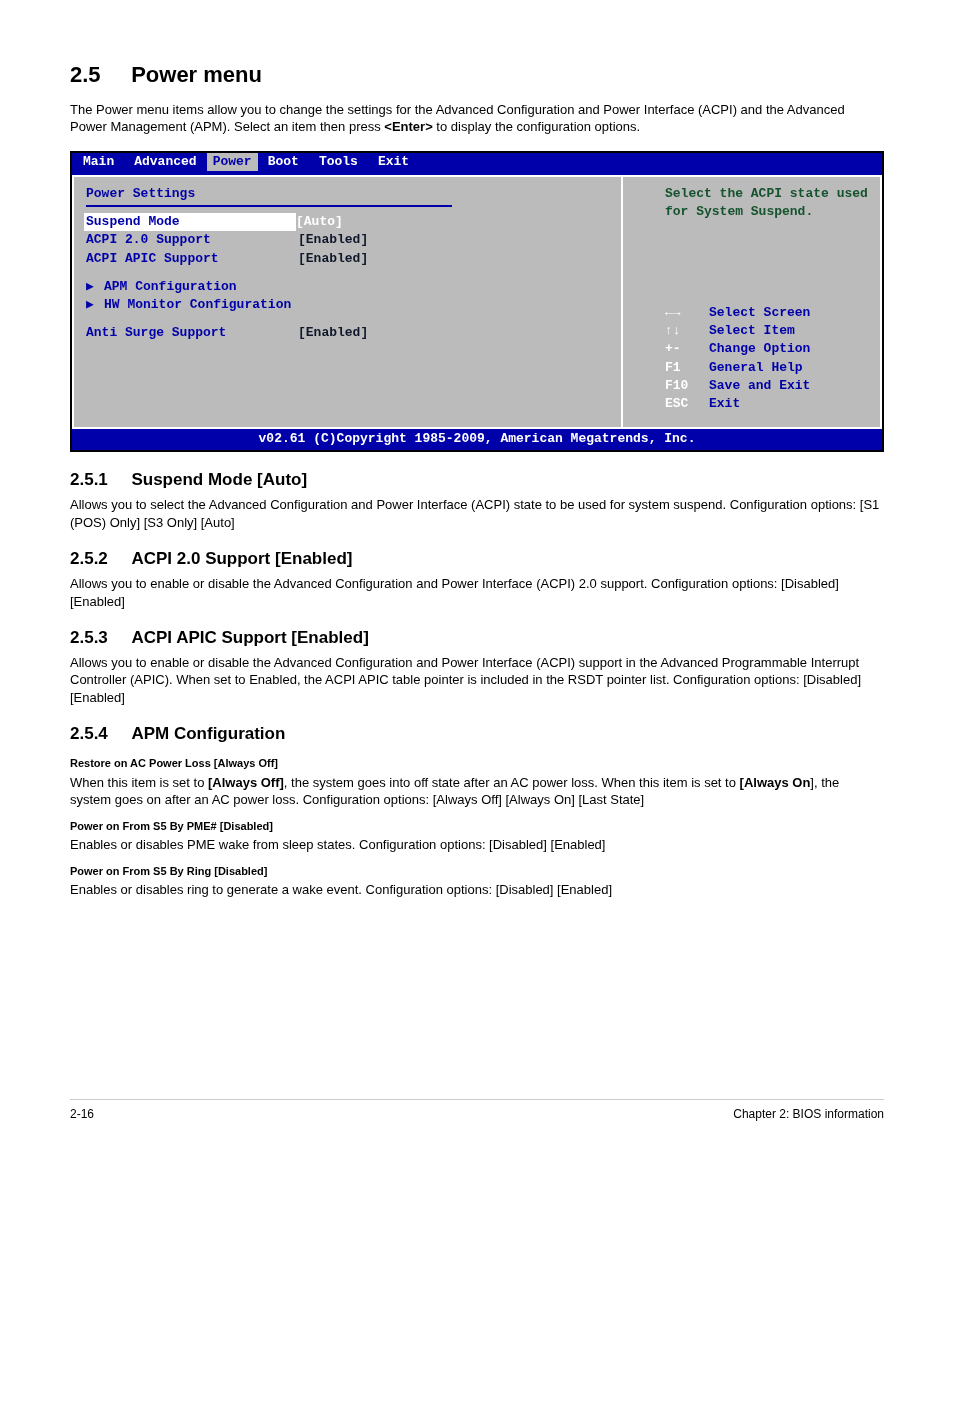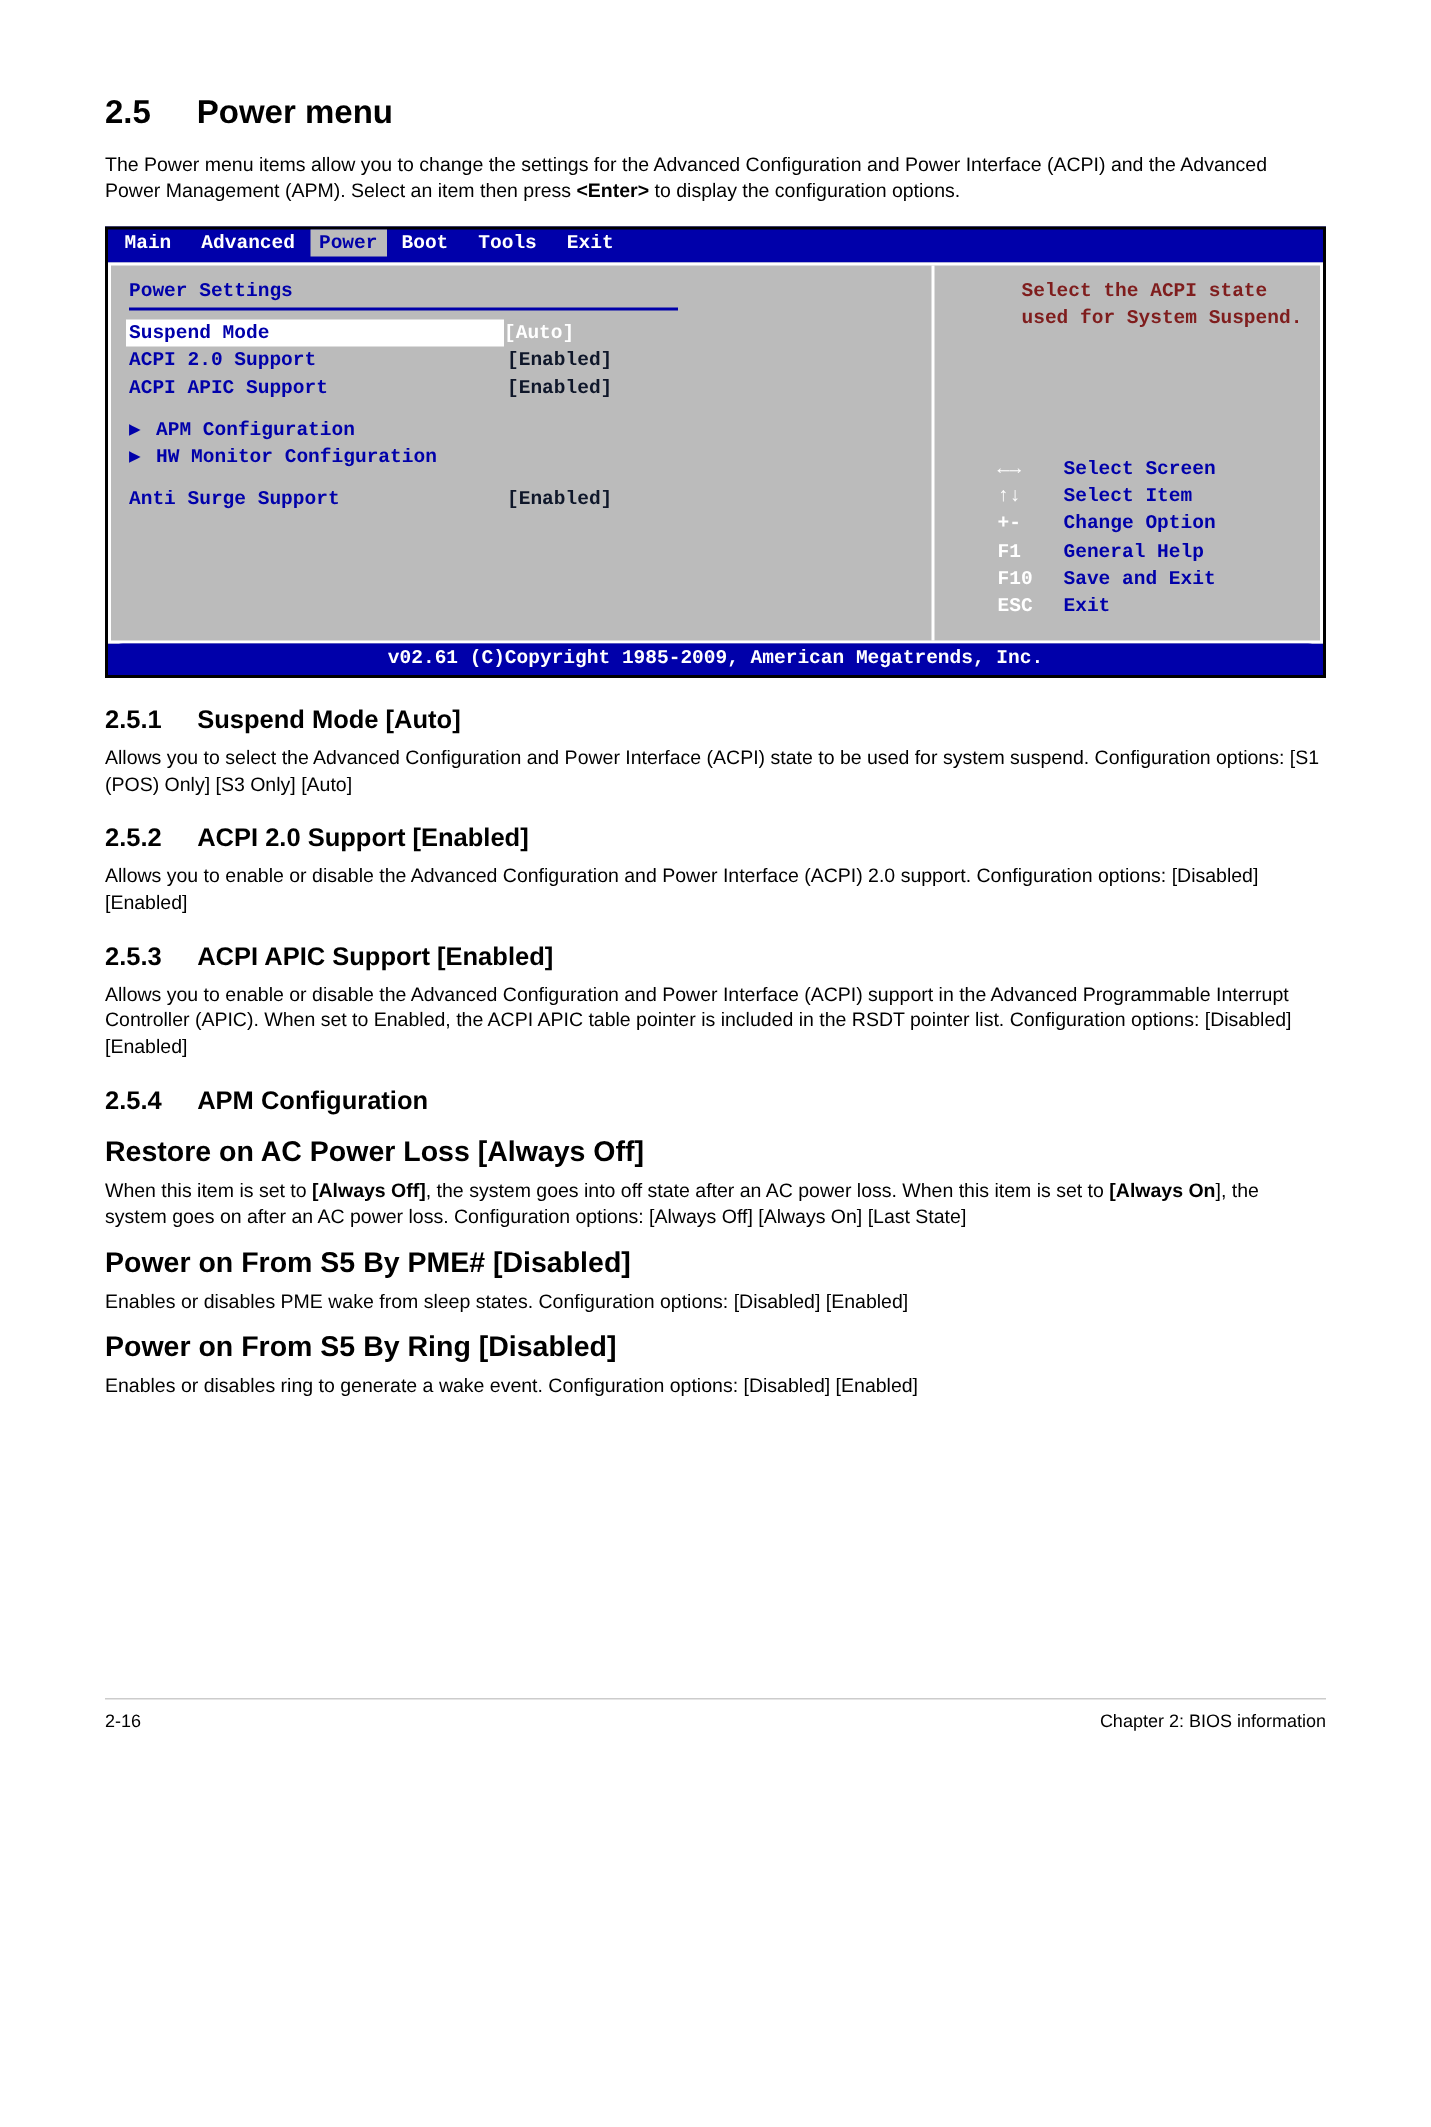--- a/index.html
+++ b/index.html
@@ -18,21 +18,21 @@
     font-weight: bold;
     margin-bottom: 10px;
   }
   h2 {
     font-size: 17px;
     font-weight: bold;
     margin-top: 16px;
     margin-bottom: 4px;
   }
   h3 {
-    font-size: 19px;
+    font-size: 11px;
     font-weight: bold;
     margin-top: 10px;
     margin-bottom: 2px;
   }
   .intro {
     margin-bottom: 15px;
     line-height: 1.35;
   }
   .section-text {
     margin-bottom: 4px;
@@ -101,43 +101,42 @@
   }
   .bios-divider {
     border-top: 2px solid #0000aa;
     margin: 2px 0 6px 0;
     width: 70%;
   }
   .bios-row {
     display: flex;
     white-space: pre;
   }
-  .bios-row .label { width: 252px; }
+  .bios-row .label { width: 212px; }
   .bios-row.selected .label {
     background: #ffffff;
     color: #0000aa;
     padding: 0 2px;
     margin-left: -2px;
   }
   .bios-row .value { color: #0f172a; }
   .bios-row.selected .value { color: #ffffff; }
   .bios-sub {
     color: #0000aa;
     margin-top: 10px;
   }
   .bios-sub-row { display: flex; align-items: center; }
   .bios-arrow {
     width: 18px;
     text-align: left;
     color: #0000aa;
   }
   .bios-right-top {
-    color: #7f1d1d;
+    color: #14532d;
     white-space: pre-wrap;
-    margin-left: 16px;
   }
   .bios-legend {
     margin-top: 30px;
   }
   .bios-legend-row {
     display: flex;
     white-space: pre;
   }
   .bios-legend-row .key {
     color: #ffffff;

